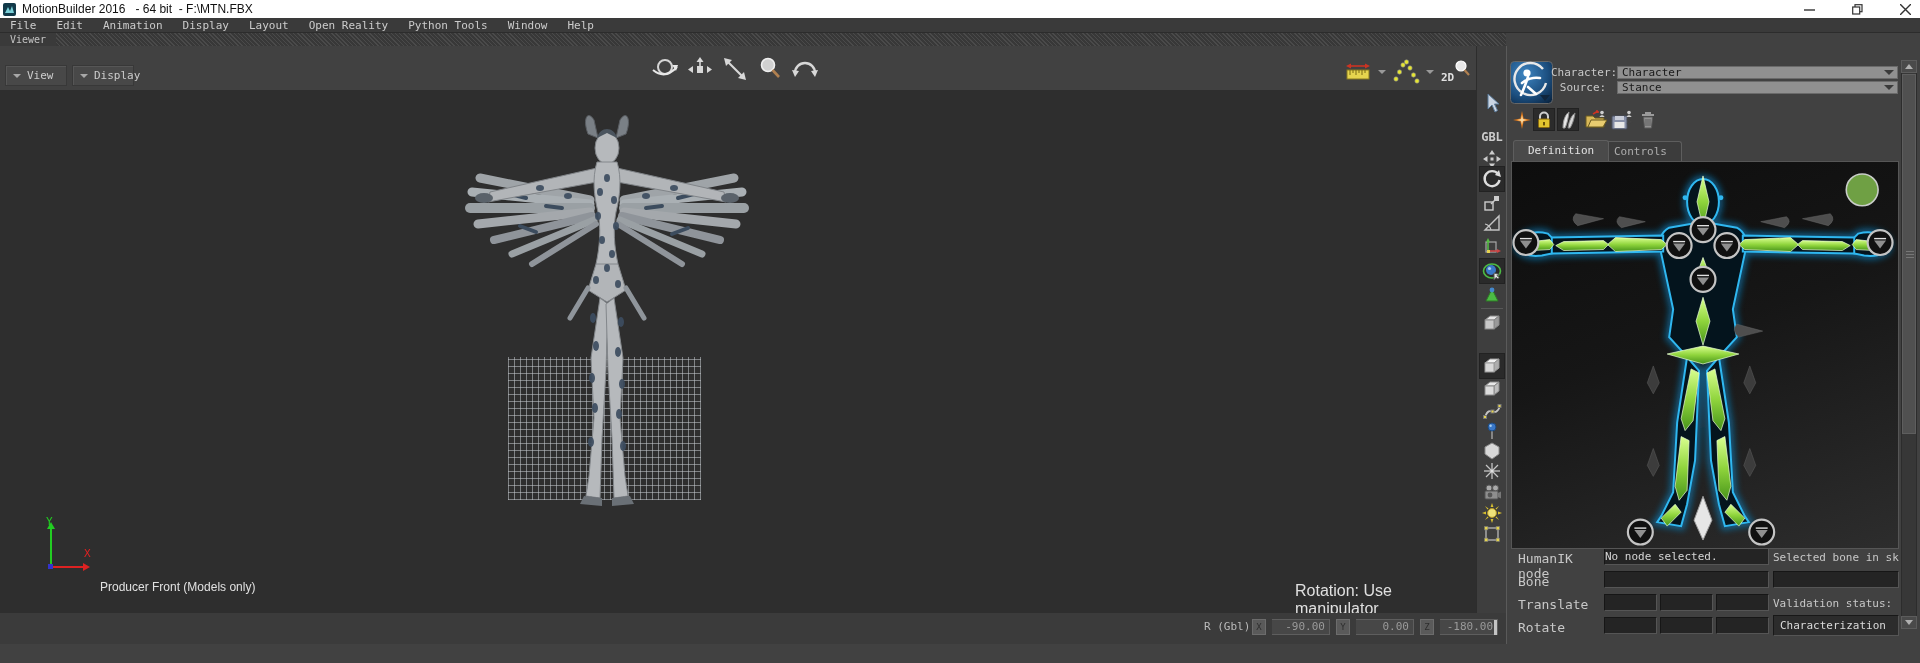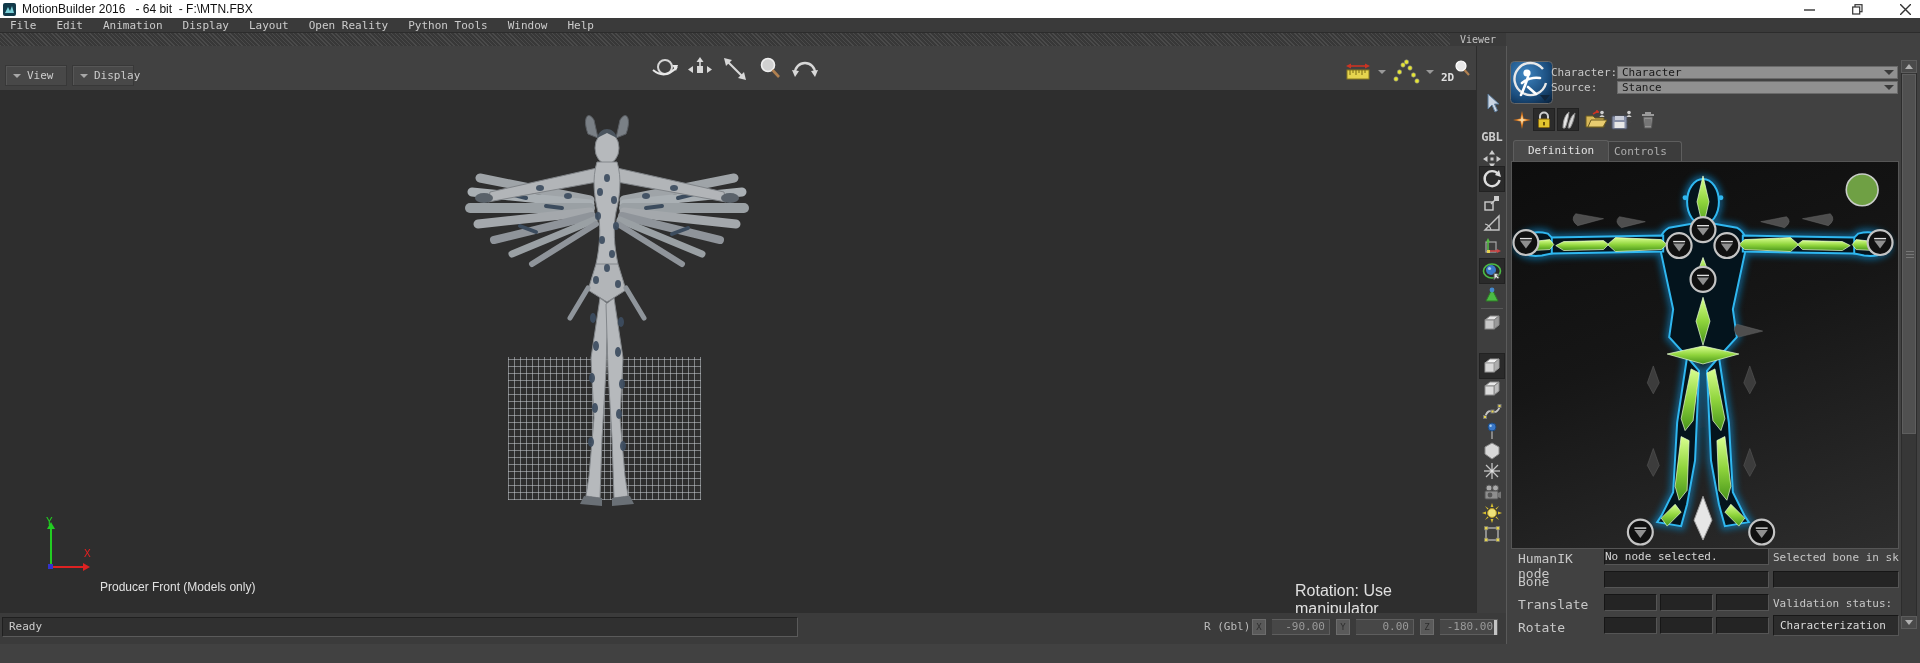--- a/index.html
+++ b/index.html
@@ -15,21 +15,21 @@
   .win-controls{position:absolute;right:8px;top:0;height:18px;display:flex;align-items:center;gap:34px}
   .winbtn{width:14px;height:14px;display:flex;align-items:center;justify-content:center}
 
   
   .menubar{left:0;top:18px;width:1920px;height:15px;background:#3a3a3a;border-bottom:1px solid #2c2c2c;
     display:flex;font-size:11px;color:#cccccc}
   .menu-item{padding:0 10px;line-height:15px;cursor:default}
 
   
   .hatch{background:#3a3a3a;background-image:repeating-linear-gradient(45deg,#4a4a4a 0 1px,#383838 1px 3px);
-    display:flex;align-items:center;justify-content:flex-end}
+    display:flex;align-items:center;justify-content:flex-start}
   .hatch>span{background:#3a3a3a;padding:0 10px;font-size:10px;line-height:13px;color:#c2c2c2}
   .viewer-strip{left:0;top:33px;width:1506px;height:13px}
   .cc-strip{left:1506px;top:33px;width:414px;height:13px}
   .strip-btns{position:absolute;right:2px;top:1px;display:flex;gap:2px}
   .strip-btn{width:11px;height:11px;background:#3b3b3b;display:flex;align-items:center;justify-content:center}
 
   
   .viewer-toolbar{left:0;top:46px;width:1476px;height:44px;background:#414141}
   .vd-btn{position:absolute;height:21px;width:62px;background:#484848;border:1px solid #383838;
     box-shadow:inset 1px 1px 0 #565656;display:flex;align-items:center;font-size:11px;color:#cccccc}
@@ -59,21 +59,21 @@
   
   .vtoolbar{left:1476px;top:46px;width:30px;height:567px;background:#3e3e3e;border-left:1px solid #2d2d2d}
   .vt{position:absolute;left:4px;width:22px;height:22px;display:flex;align-items:center;justify-content:center}
   .vt.hl{left:2px;width:26px;height:26px;background:#2a2a2a;border:1px solid #222}
   .vtsep{position:absolute;left:4px;width:22px;height:1px;background:#585858}
   .gbl{font-size:12px;font-weight:bold;color:#cccccc;letter-spacing:0}
 
   
   .ccpanel{left:1506px;top:46px;width:414px;height:598px;background:#414141;border-left:1px solid #5a5a5a}
   .char-icon{left:3px;top:15px;width:43px;height:43px}
-  .cclabel{font-size:11px;color:#c8c8c8;text-align:left}
+  .cclabel{font-size:11px;color:#c8c8c8;text-align:center}
   .dropdown{background:#909090;border:1px solid #6a6a6a;height:13px;line-height:11px;font-size:11px;color:#1a1a1a;padding:0 14px 0 4px;position:absolute;overflow:hidden;white-space:nowrap}
   .ddchev{position:absolute;right:3px;top:3px;width:0;height:0;border-left:5px solid transparent;border-right:5px solid transparent;border-top:5px solid #3a3a3a}
   .hicon{position:absolute;top:62px;width:22px;height:23px;display:flex;align-items:center;justify-content:center}
   .hicon.hl{background:#2b2b2b;border:1px solid #222}
   .tab{position:absolute;top:94px;height:21px;line-height:20px;padding:0 14px;font-size:11px;
     border:1px solid #5e5e5e;border-bottom:none;border-radius:3px 3px 0 0}
   .tab.active{background:#4a4a4a;color:#e2e2e2;z-index:2}
   .tab.inactive{background:#3c3c3c;color:#aeaeae;height:20px;top:95px}
   .defmap{left:4px;top:115px;width:388px;height:388px;border:1px solid #565656;
     background:linear-gradient(160deg,#0d0d0d 0%,#161616 45%,#2d2d2d 100%);z-index:1}
@@ -704,22 +704,20 @@
       </div>
     <div class="sb-thumb">
         <span class="sb-grip"></span>
       </div>
     <div class="sb-btn" style="top:570px">
         <span class="tri-dn"></span>
       </div>
   </div>
 
   <div class="abs statusband"></div>
-  <div class="abs ready">
-    <span>Ready</span></div>
   <span class="abs rgbl-label">R (Gbl)</span>
   <div class="abs xyzrow">
     <span class="chip">X</span>
     <span class="val">-90.00</span>
     <span class="chip">Y</span>
     <span class="val">0.00</span>
     <span class="chip">Z</span>
     <span class="val">-180.00</span>
   </div>
   <div class="abs grip-v"></div>

